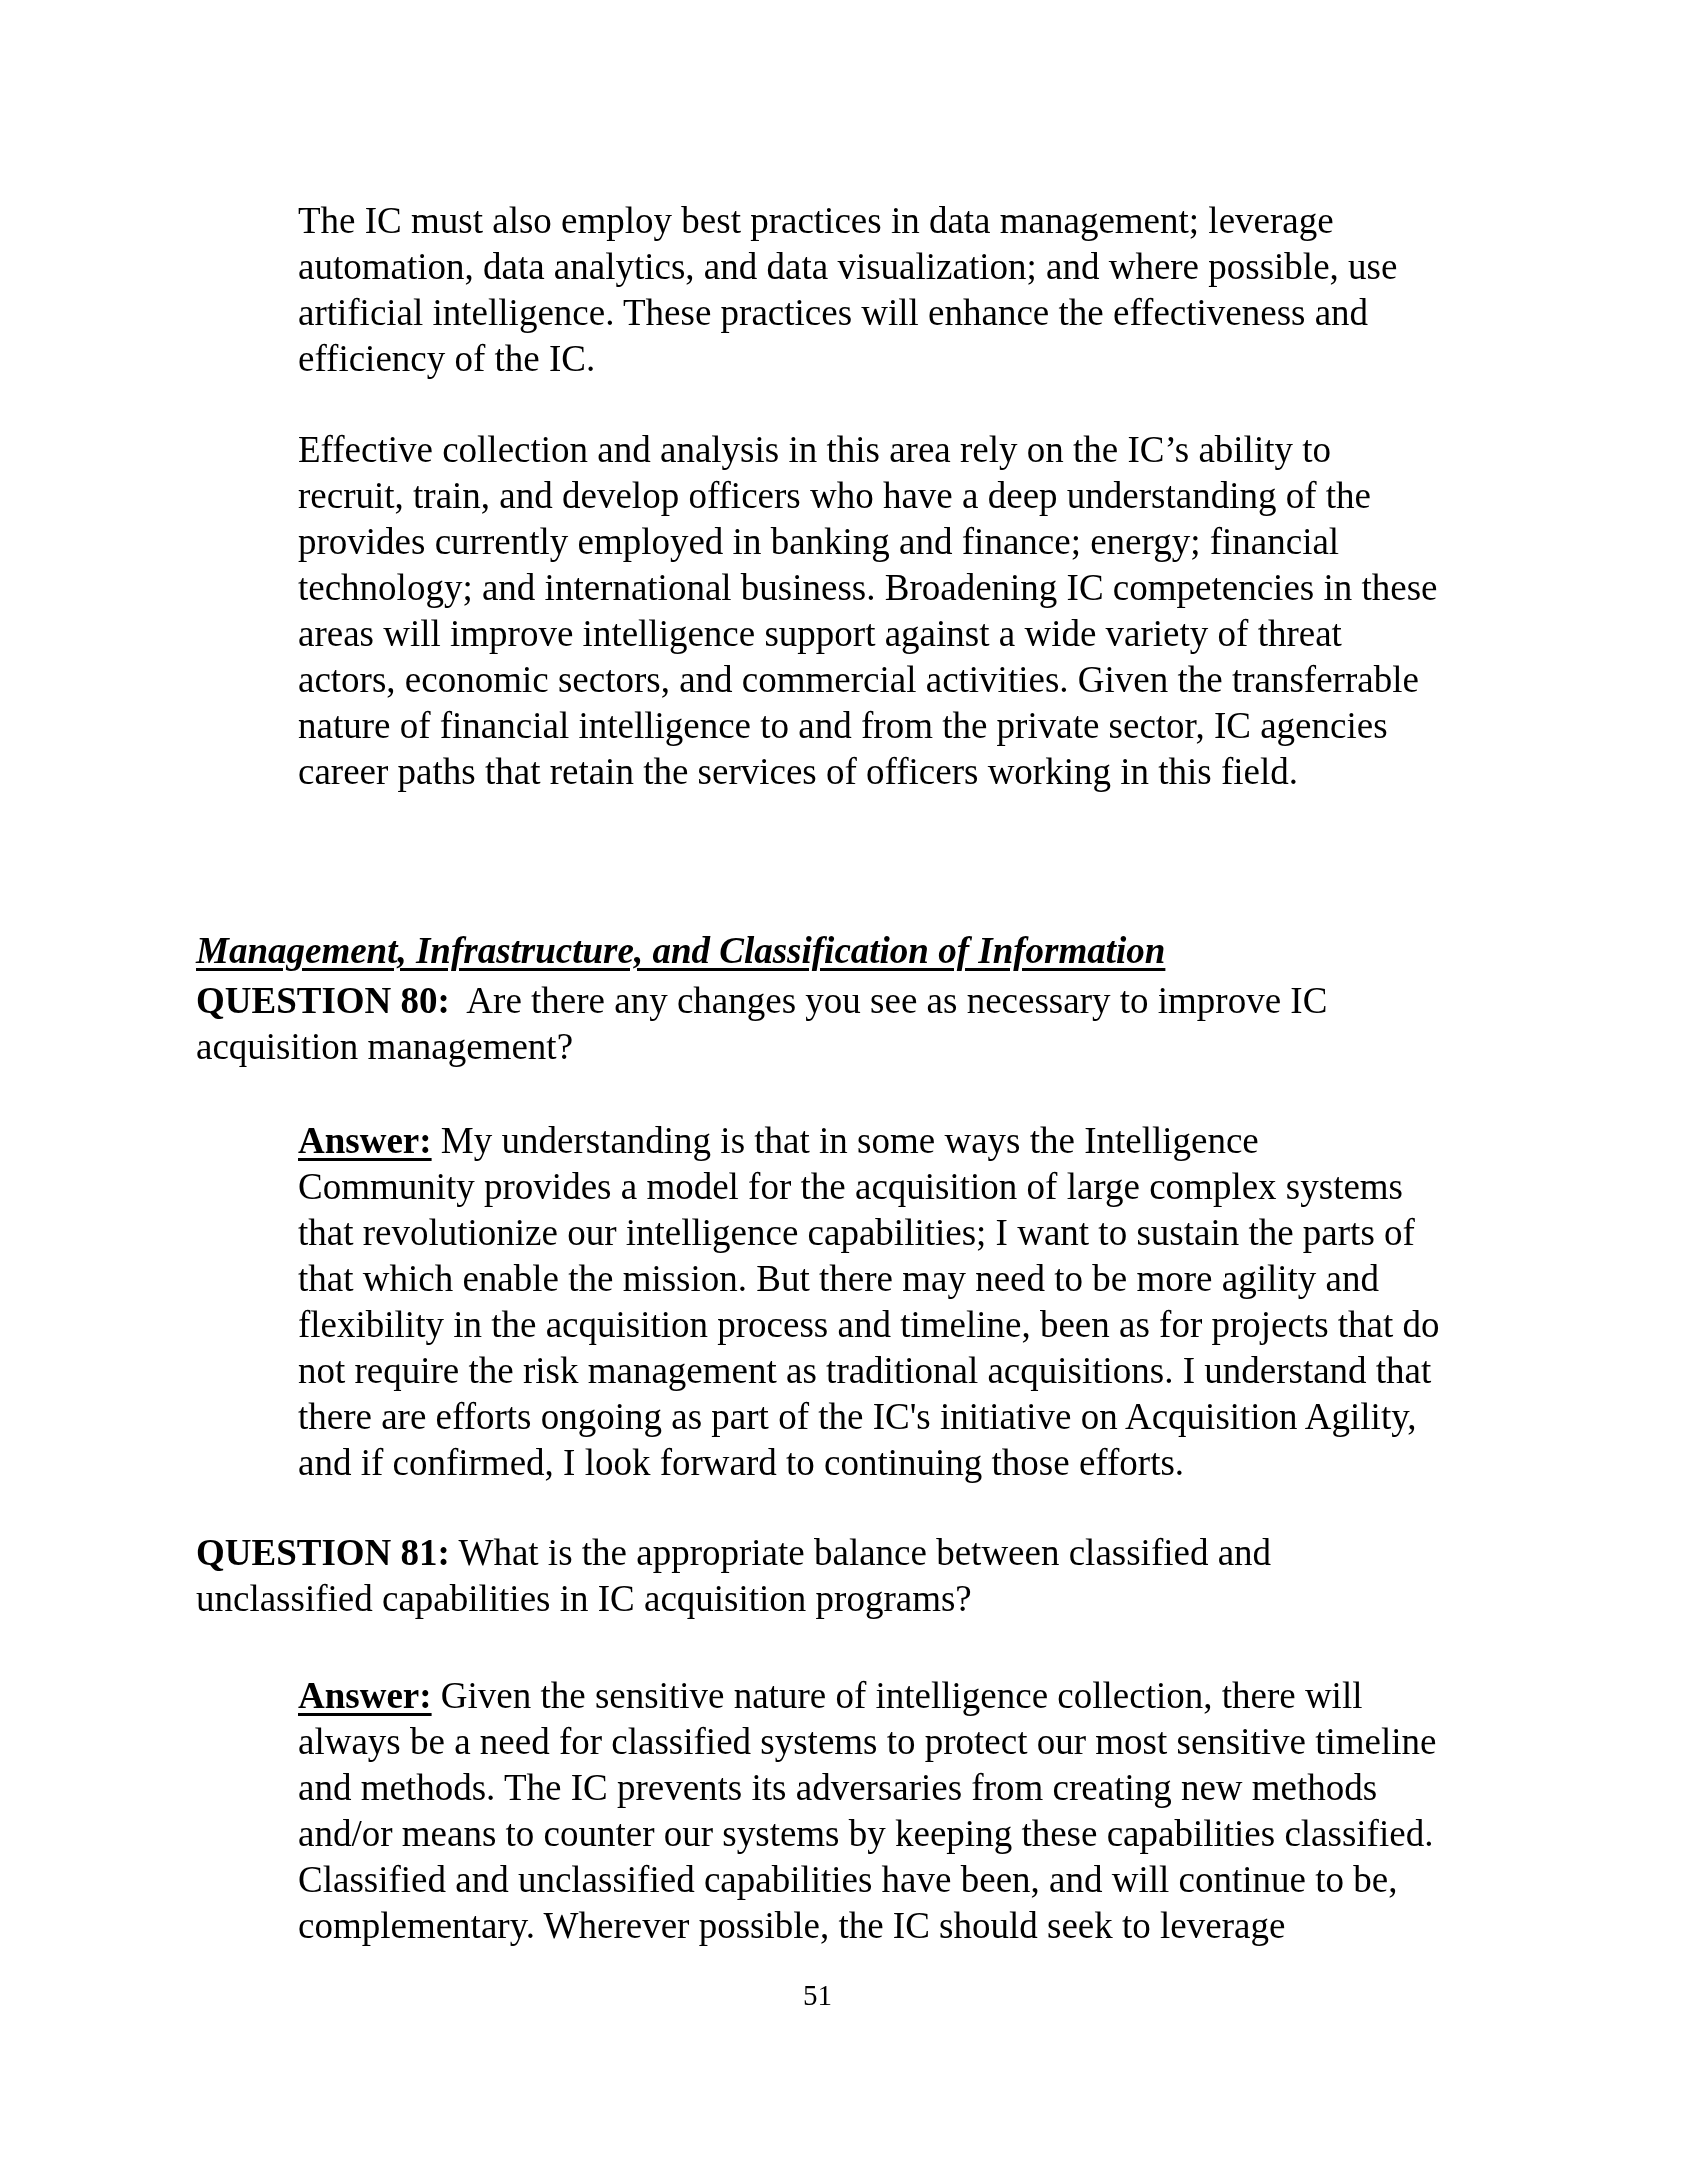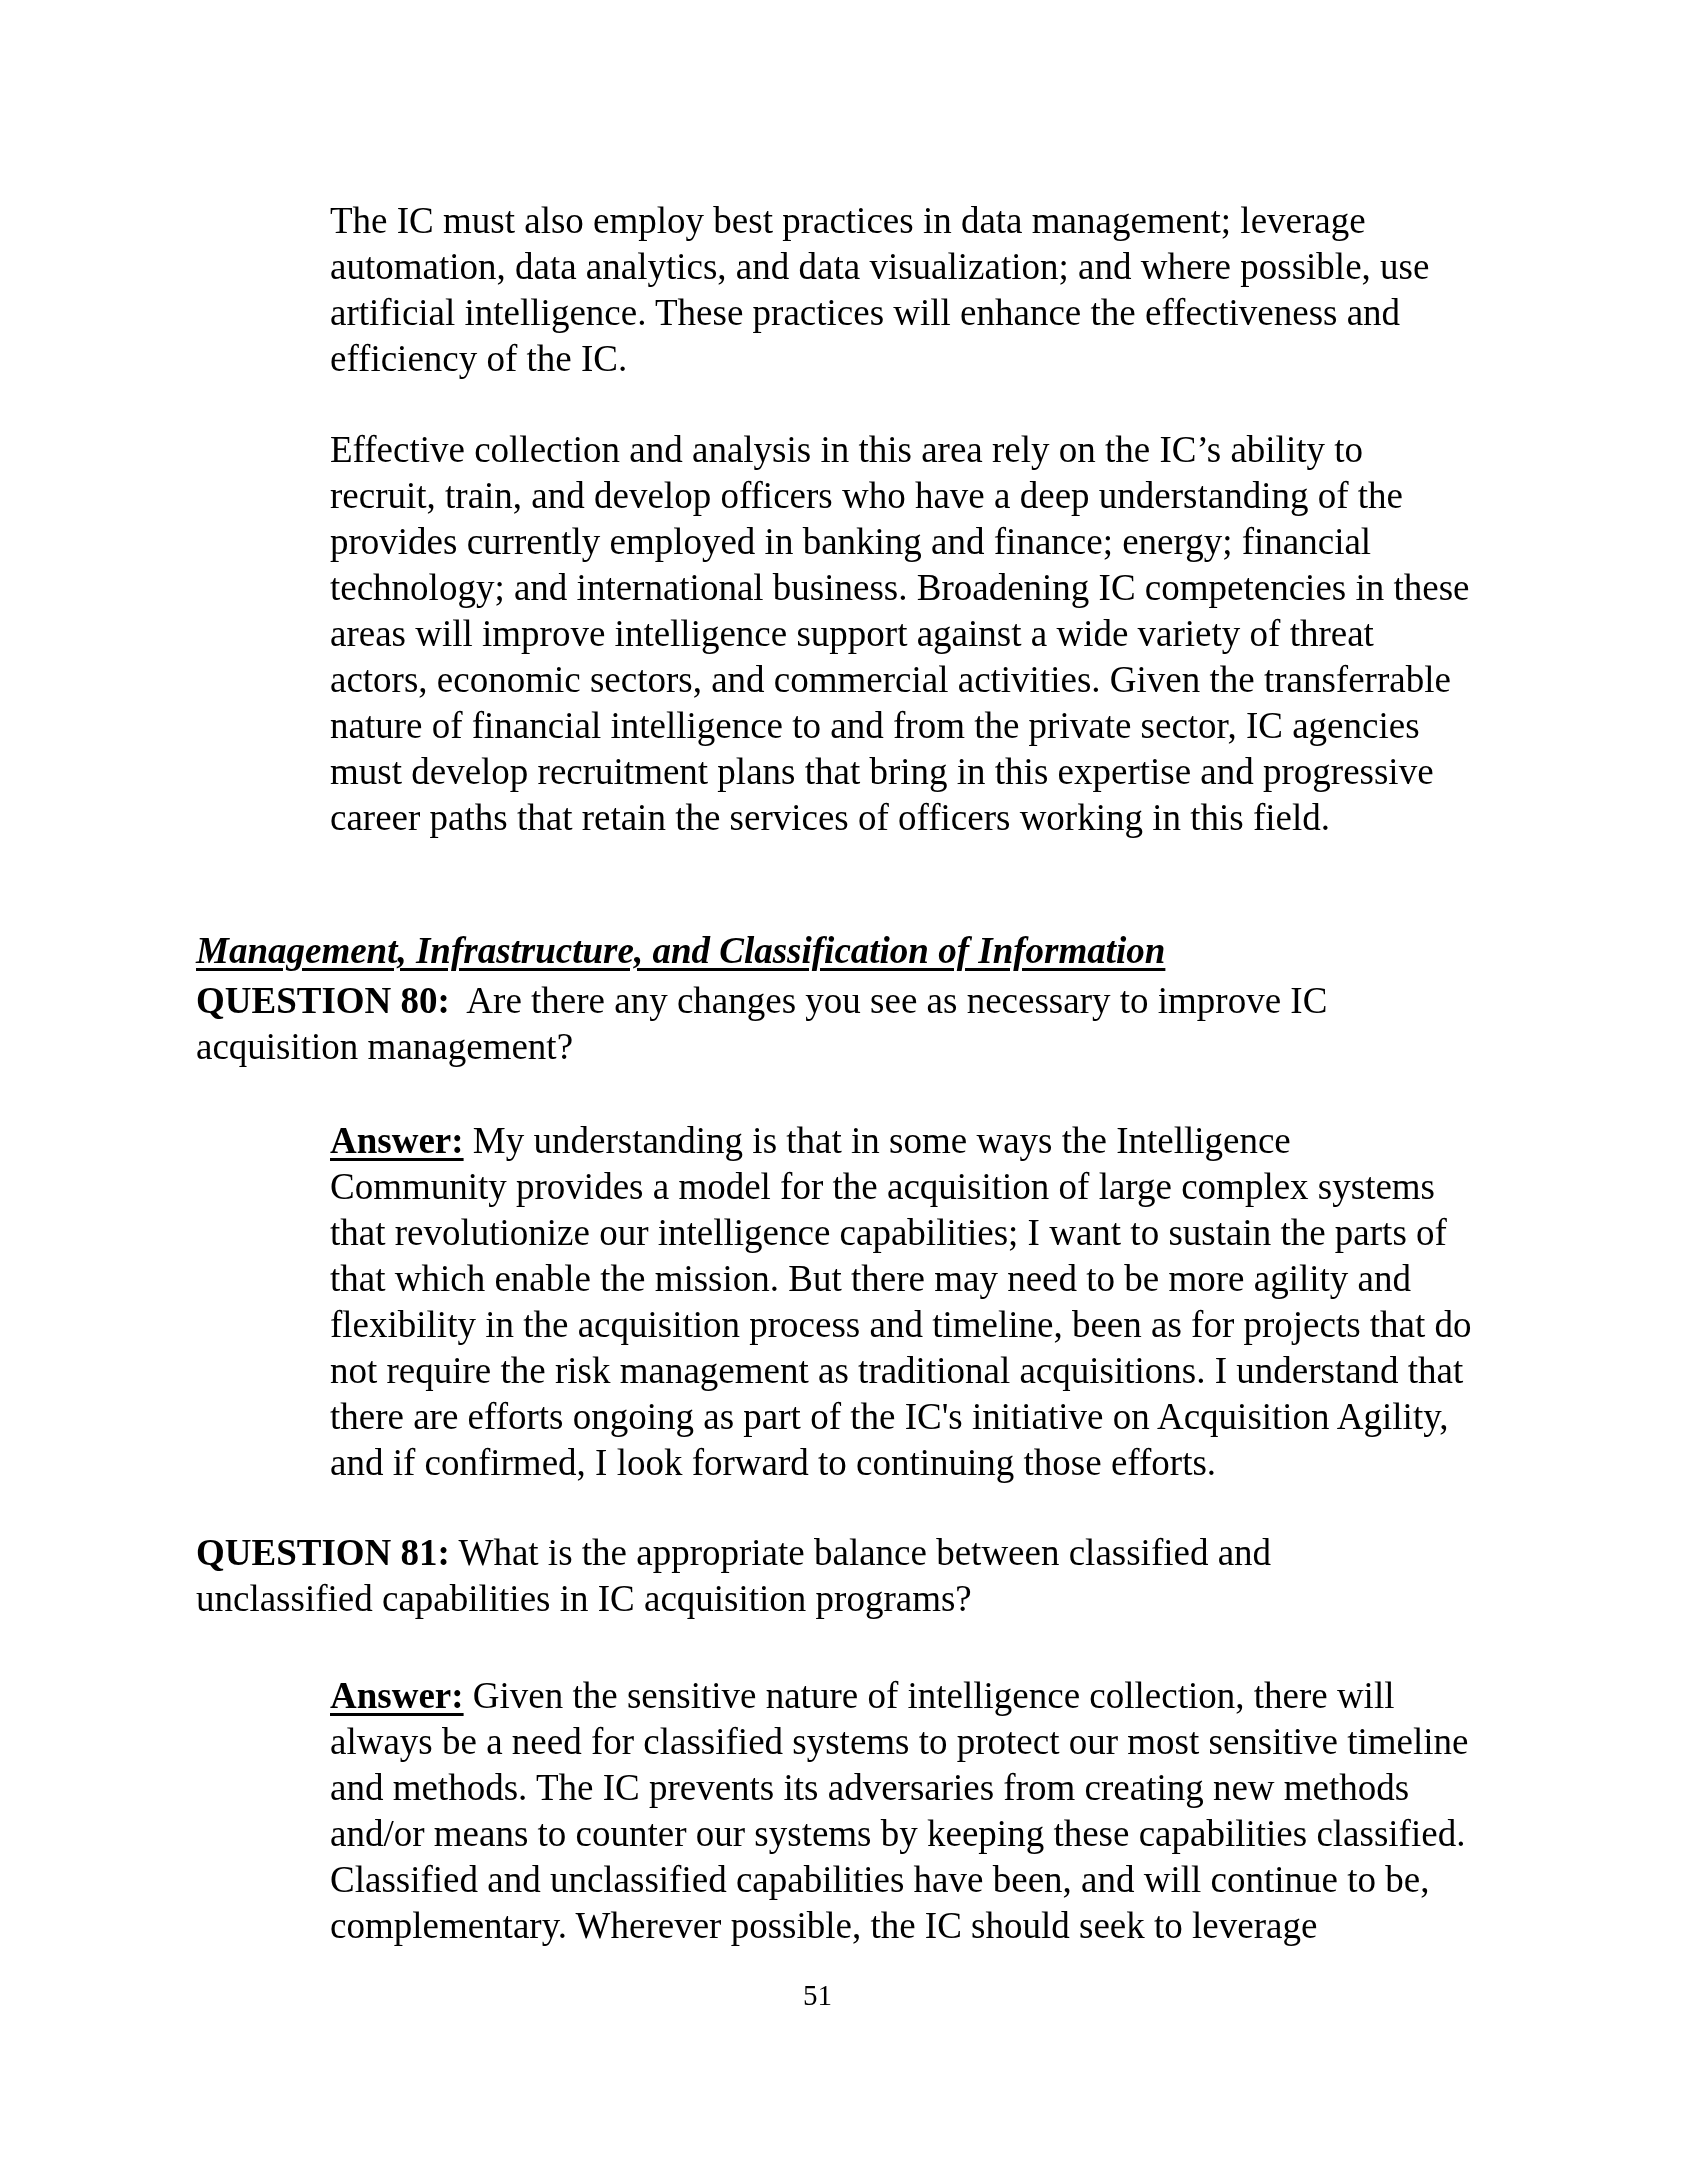--- a/index.html
+++ b/index.html
@@ -25,21 +25,21 @@
   .block {
     position: absolute;
     font-size: 37px;
     line-height: 46px;
     white-space: nowrap;
   }
   .line {
     display: block;
     height: 46px;
   }
-  .indent { left: 298px; margin-left: 32px; }
+  .indent { left: 298px; }
   .flush { left: 196px; }
   .heading {
     font-weight: bold;
     font-style: italic;
     text-decoration: underline;
     text-decoration-thickness: 3.3px;
     text-underline-offset: 5.3px;
   }
   .qlabel { font-weight: bold; }
   .alabel {
@@ -71,21 +71,20 @@
   </div>
 
   <div class="block indent" style="top:427px;">
     <span class="line">Effective collection and analysis in this area rely on the IC’s ability to</span>
     <span class="line">recruit, train, and develop officers who have a deep understanding of the</span>
     <span class="line">provides currently employed in banking and finance; energy; financial</span>
     <span class="line">technology; and international business. Broadening IC competencies in these</span>
     <span class="line">areas will improve intelligence support against a wide variety of threat</span>
     <span class="line">actors, economic sectors, and commercial activities. Given the transferrable</span>
     <span class="line">nature of financial intelligence to and from the private sector, IC agencies</span>
-    <span class="line">must develop recruitment plans that bring in this expertise and progressive</span>
     <span class="line">career paths that retain the services of officers working in this field.</span>
   </div>
 
   <div class="block flush" style="top:928px;">
     <span class="line heading">Management, Infrastructure, and Classification of Information</span>
   </div>
 
   <div class="block flush" style="top:978px;">
     <span class="line"><span class="qlabel">QUESTION 80:</span><span style="white-space:pre;">  Are there any changes you see as necessary to improve IC</span></span>
     <span class="line">acquisition management?</span>

